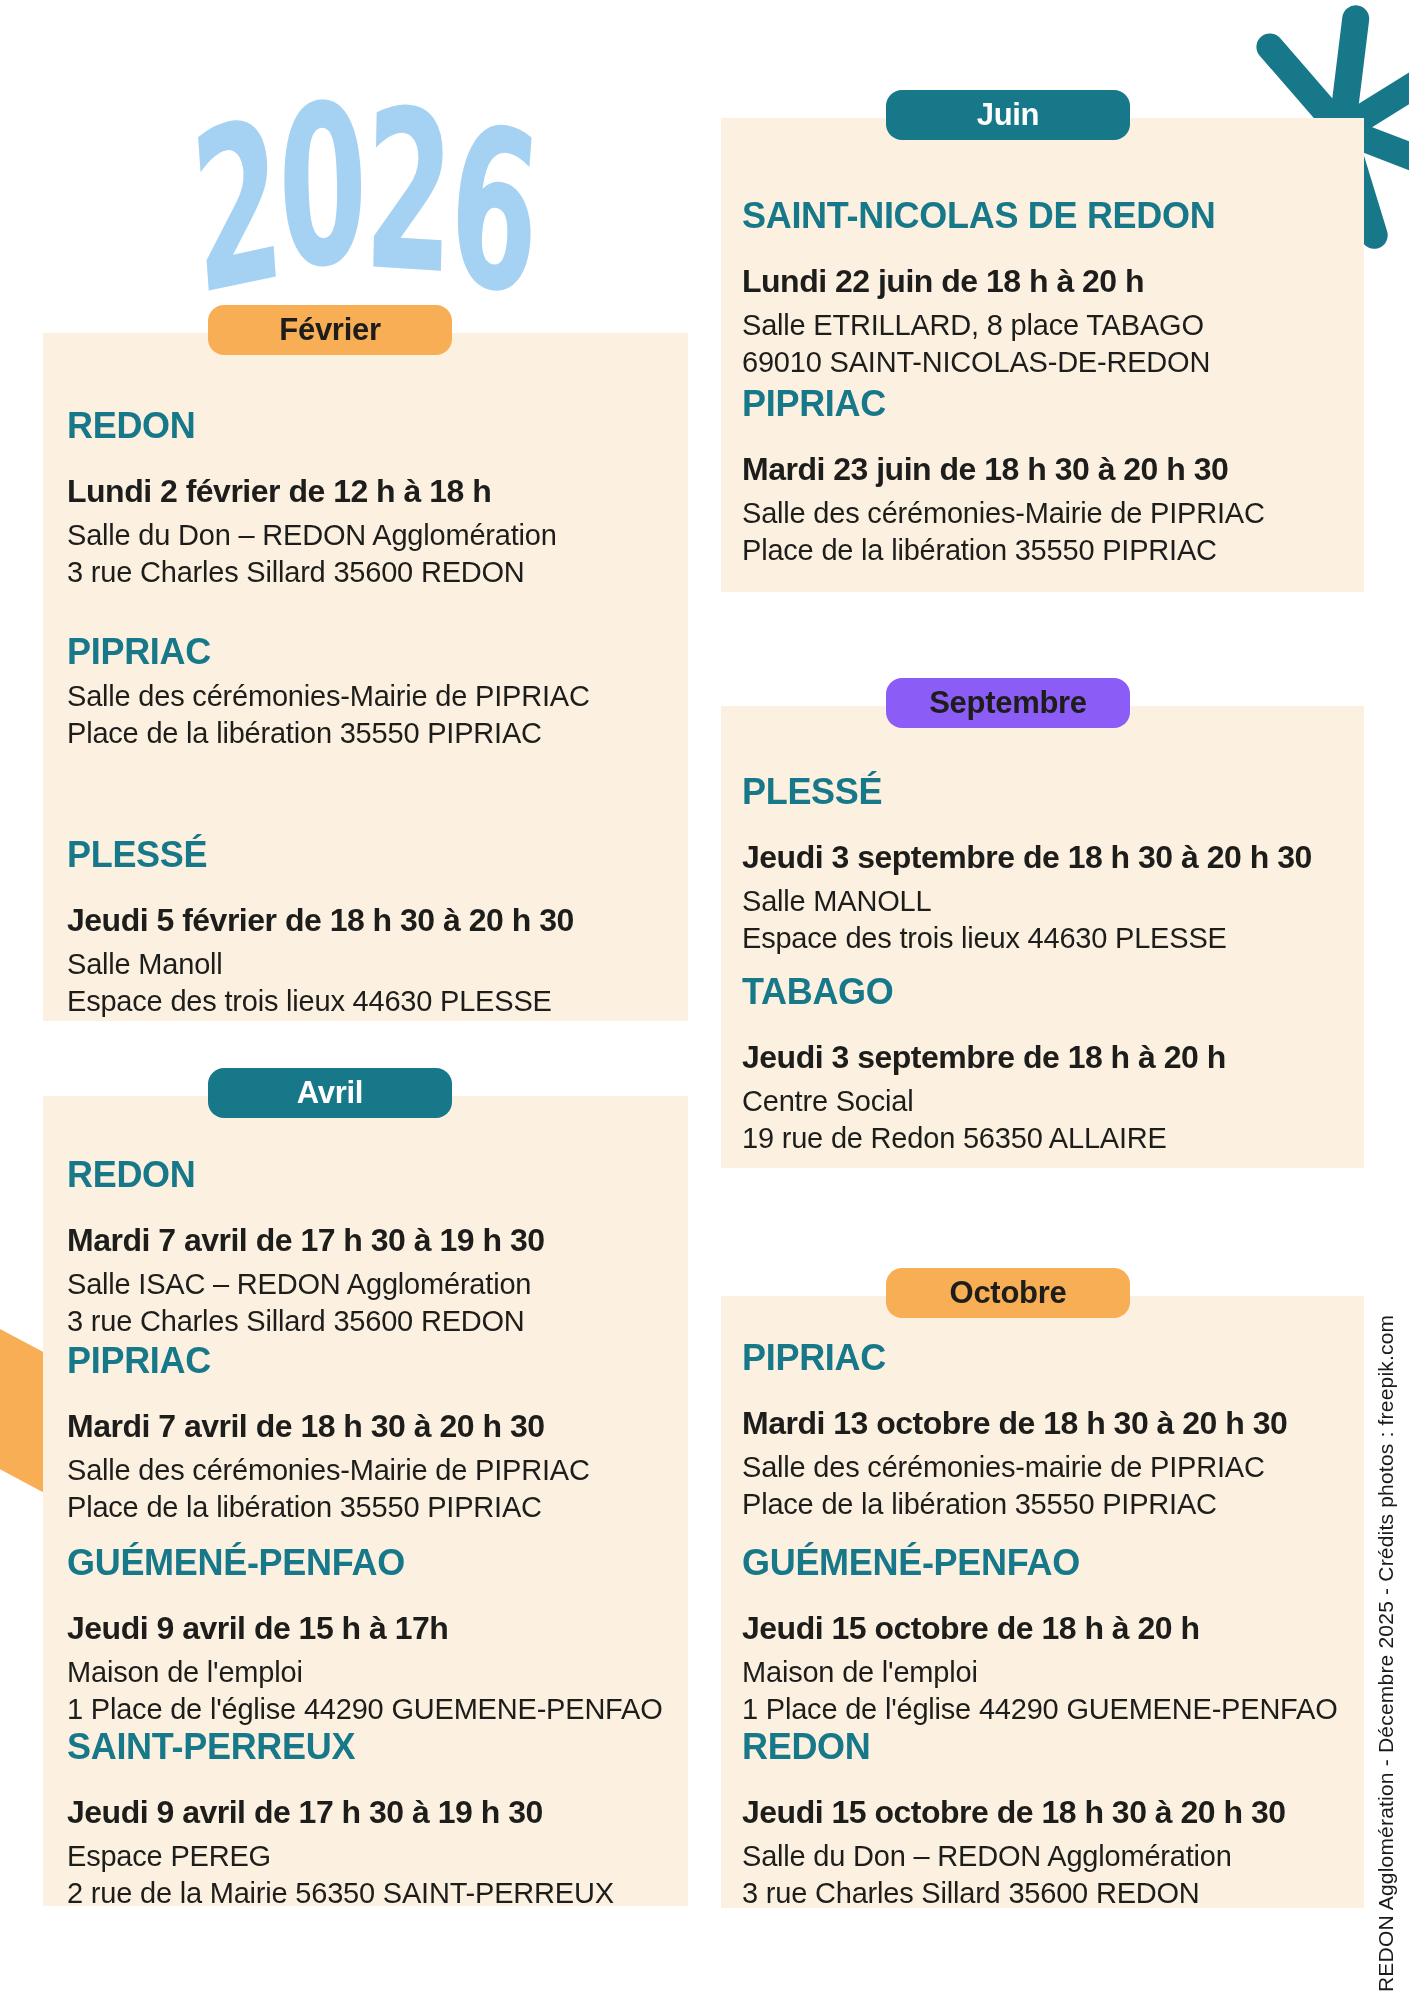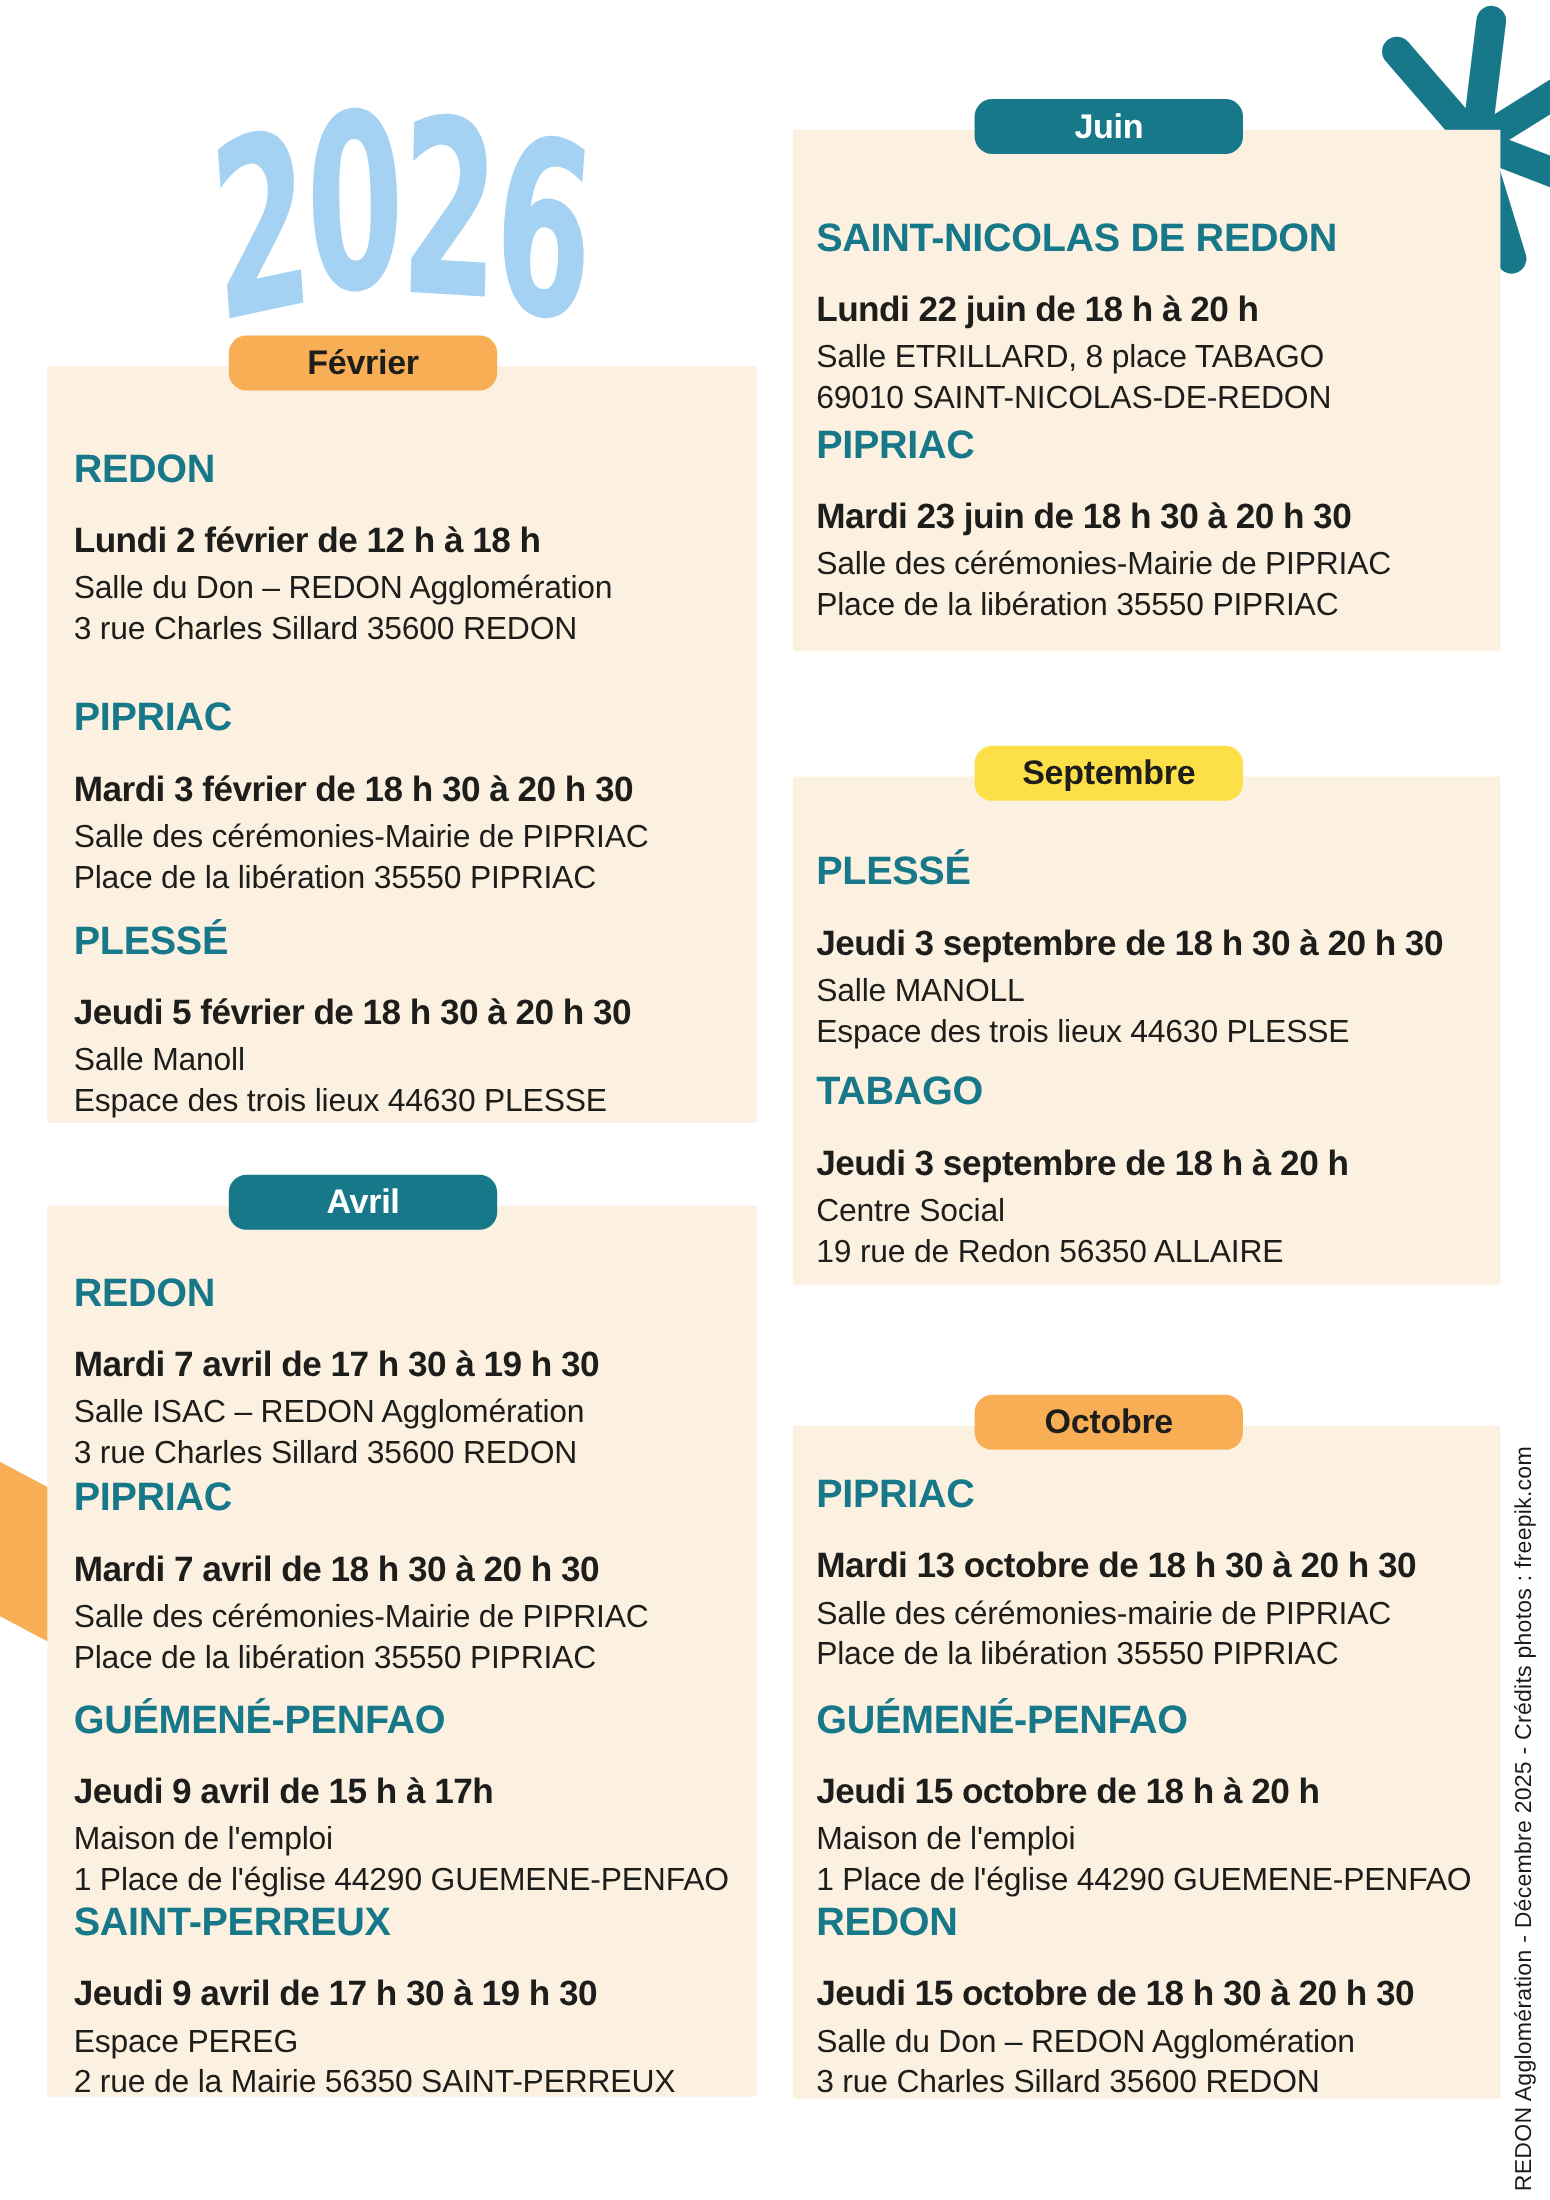--- a/index.html
+++ b/index.html
@@ -22,21 +22,21 @@
   
   .panel{position:absolute;background:#fcf1e0;z-index:2;}
   
   .badge{
     position:absolute;width:244px;height:50px;border-radius:16px;z-index:3;
     display:flex;align-items:center;justify-content:center;
     font-size:31px;font-weight:bold;letter-spacing:-0.3px;
   }
   .badge-orange{background:#f8ae55;color:#1d1d1b;}
   .badge-teal{background:#177889;color:#ffffff;}
-  .badge-lightblue{background:#fde047;color:#1d1d1b;}
+  .badge-lightblue{background:#8b5cf6;color:#1d1d1b;}
   
   .event{position:absolute;z-index:4;width:630px;}
   .event .city{
     font-size:36px;font-weight:bold;color:#177889;line-height:40px;
     letter-spacing:-0.3px;margin:0;
   }
   .event .date{
     font-size:32px;font-weight:bold;color:#1d1d1b;line-height:40px;
     letter-spacing:-0.5px;margin-top:25px;
   }
@@ -93,21 +93,20 @@
   </div>
 
 <div class="event" style="left:67px;top:406px;">
   <div class="city">REDON</div>
   <div class="date">Lundi 2 février de 12 h à 18 h</div>
   <div class="line first">Salle du Don – REDON Agglomération</div>
   <div class="line">3 rue Charles Sillard 35600 REDON</div>
 </div>
 <div class="event" style="left:67px;top:632px;">
   <div class="city">PIPRIAC</div>
-  <div class="date">Mardi 3 février de 18 h 30 à 20 h 30</div>
   <div class="line first">Salle des cérémonies-Mairie de PIPRIAC</div>
   <div class="line">Place de la libération 35550 PIPRIAC</div>
 </div>
 <div class="event" style="left:67px;top:835px;">
   <div class="city">PLESSÉ</div>
   <div class="date">Jeudi 5 février de 18 h 30 à 20 h 30</div>
   <div class="line first">Salle Manoll</div>
   <div class="line">Espace des trois lieux 44630 PLESSE</div>
 </div>
 

